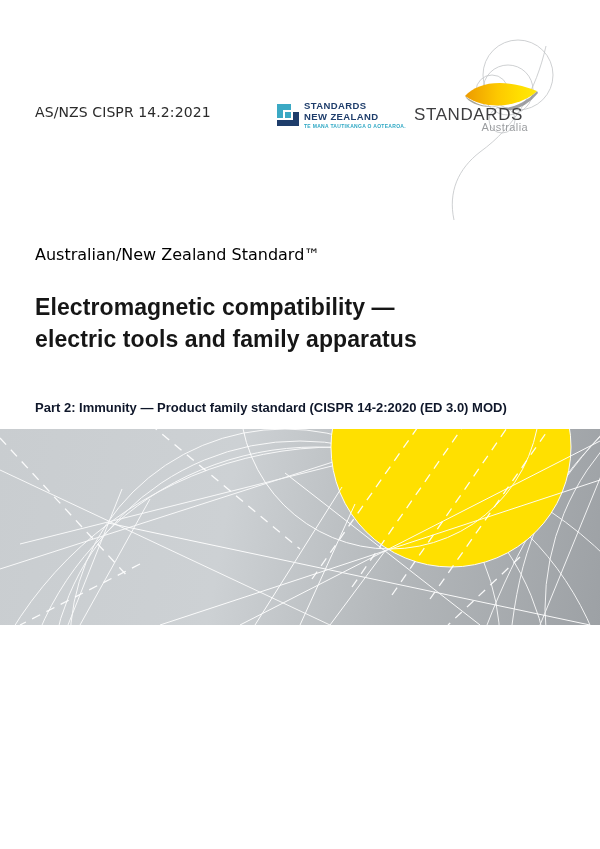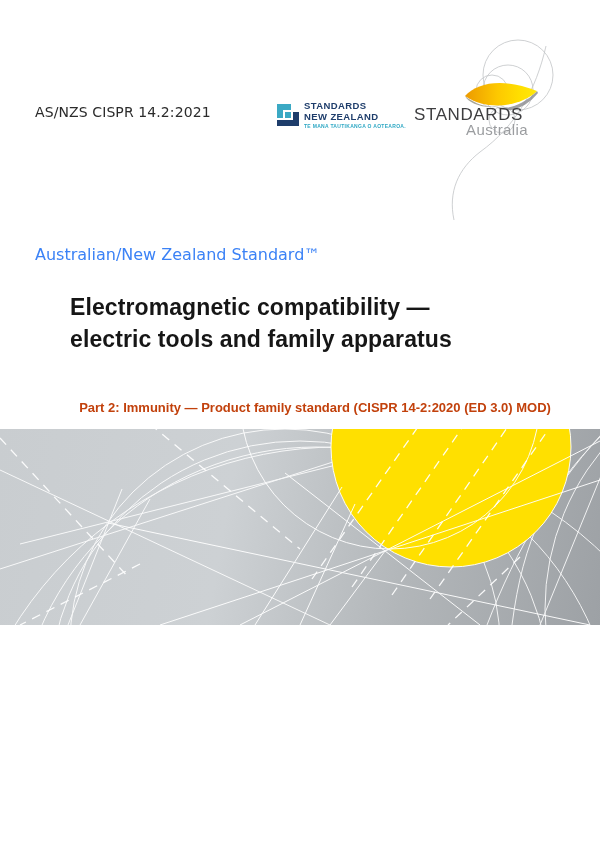--- a/index.html
+++ b/index.html
@@ -28,36 +28,36 @@
   
   .sa{position:absolute;left:412px;top:30px;width:176px;height:198px;}
   .sa svg{position:absolute;left:0;top:0;}
   .sa-name{
     position:absolute;left:2px;top:75px;width:114px;
     font-family:"Liberation Sans",sans-serif;font-size:17px;
     letter-spacing:.6px;color:#3E3E40;
   }
   .sa-sub{
     position:absolute;left:2px;top:91px;width:114px;text-align:right;
-    font-family:"Liberation Sans",sans-serif;font-size:15px;
+    font-family:"Liberation Sans",sans-serif;font-size:11px;
     letter-spacing:.4px;color:#9B9DA0;
   }
   
   .designation{
-    position:absolute;left:35px;top:245px;font-size:16px;color:#3b82f6;
+    position:absolute;left:35px;top:245px;font-size:16px;color:#000000;
   }
   .title{
     position:absolute;left:35px;top:291px;width:530px;
     font-family:"Liberation Sans",sans-serif;font-weight:bold;
-    font-size:23px;line-height:32px;color:#161616;letter-spacing:.1px;margin-left:35px;
+    font-size:23px;line-height:32px;color:#161616;letter-spacing:.1px;
   }
   .subtitle{
     position:absolute;left:35px;top:400px;width:560px;
     font-family:"Liberation Sans",sans-serif;font-weight:bold;
-    font-size:13px;color:#c2410c;text-align:center;
+    font-size:13px;color:#0f172a;
   }
   
   .banner{
     position:absolute;left:0;top:429px;width:600px;height:196px;
     background:linear-gradient(100deg,#c9cdd0 0%,#cdd1d4 38%,#b2b6b9 68%,#9da1a5 100%);
     overflow:hidden;
   }
   .banner svg{display:block;}
 </style>
 </head>

